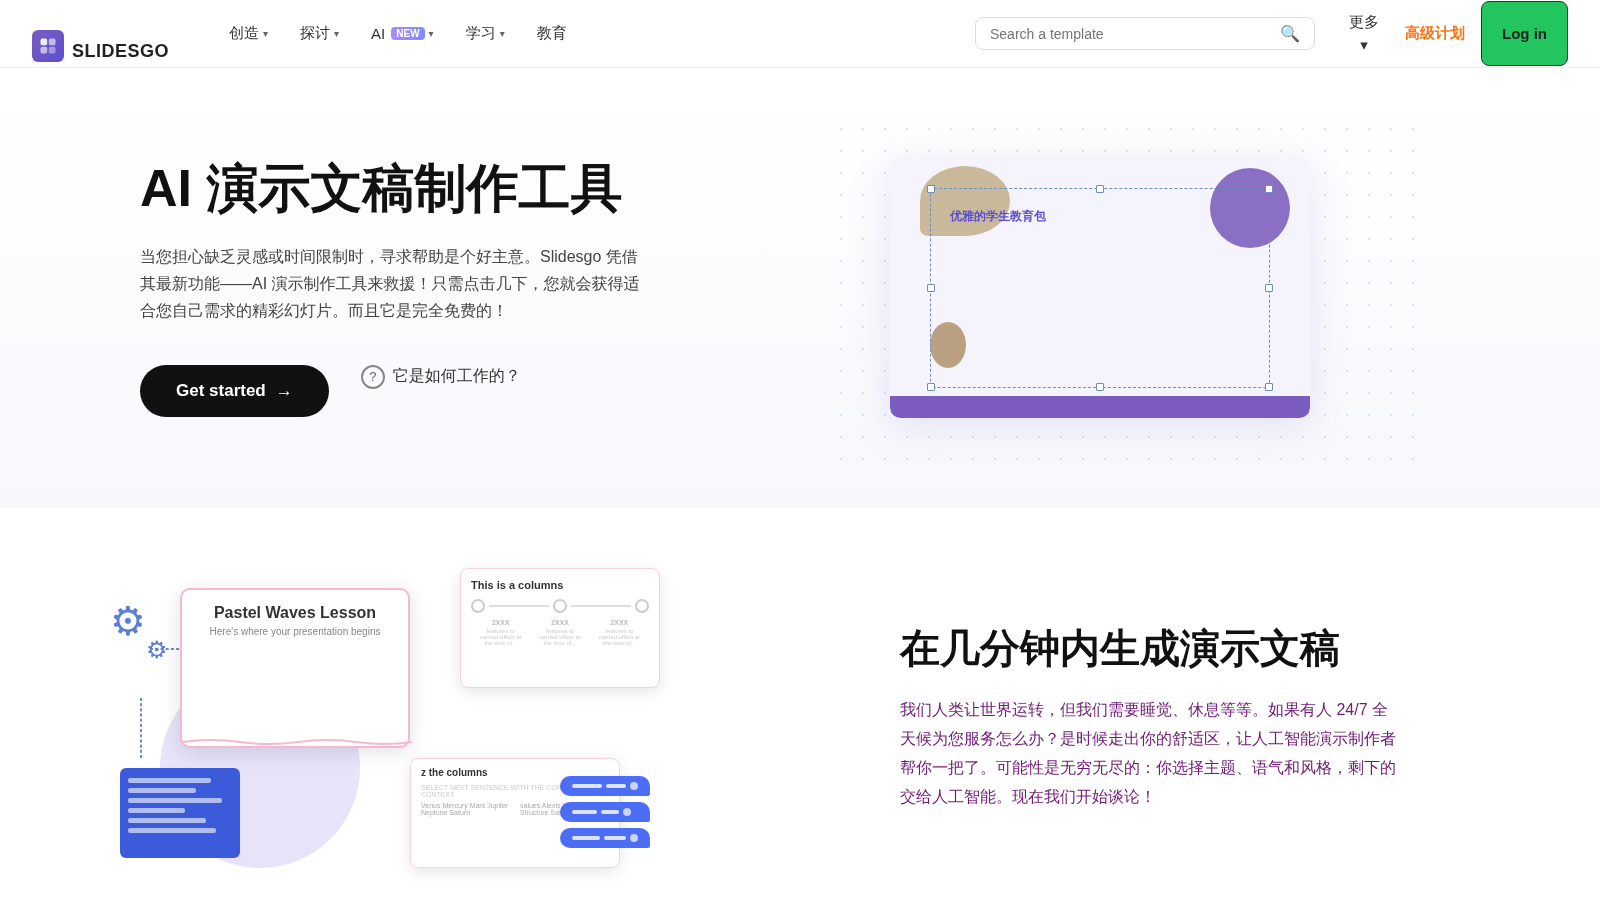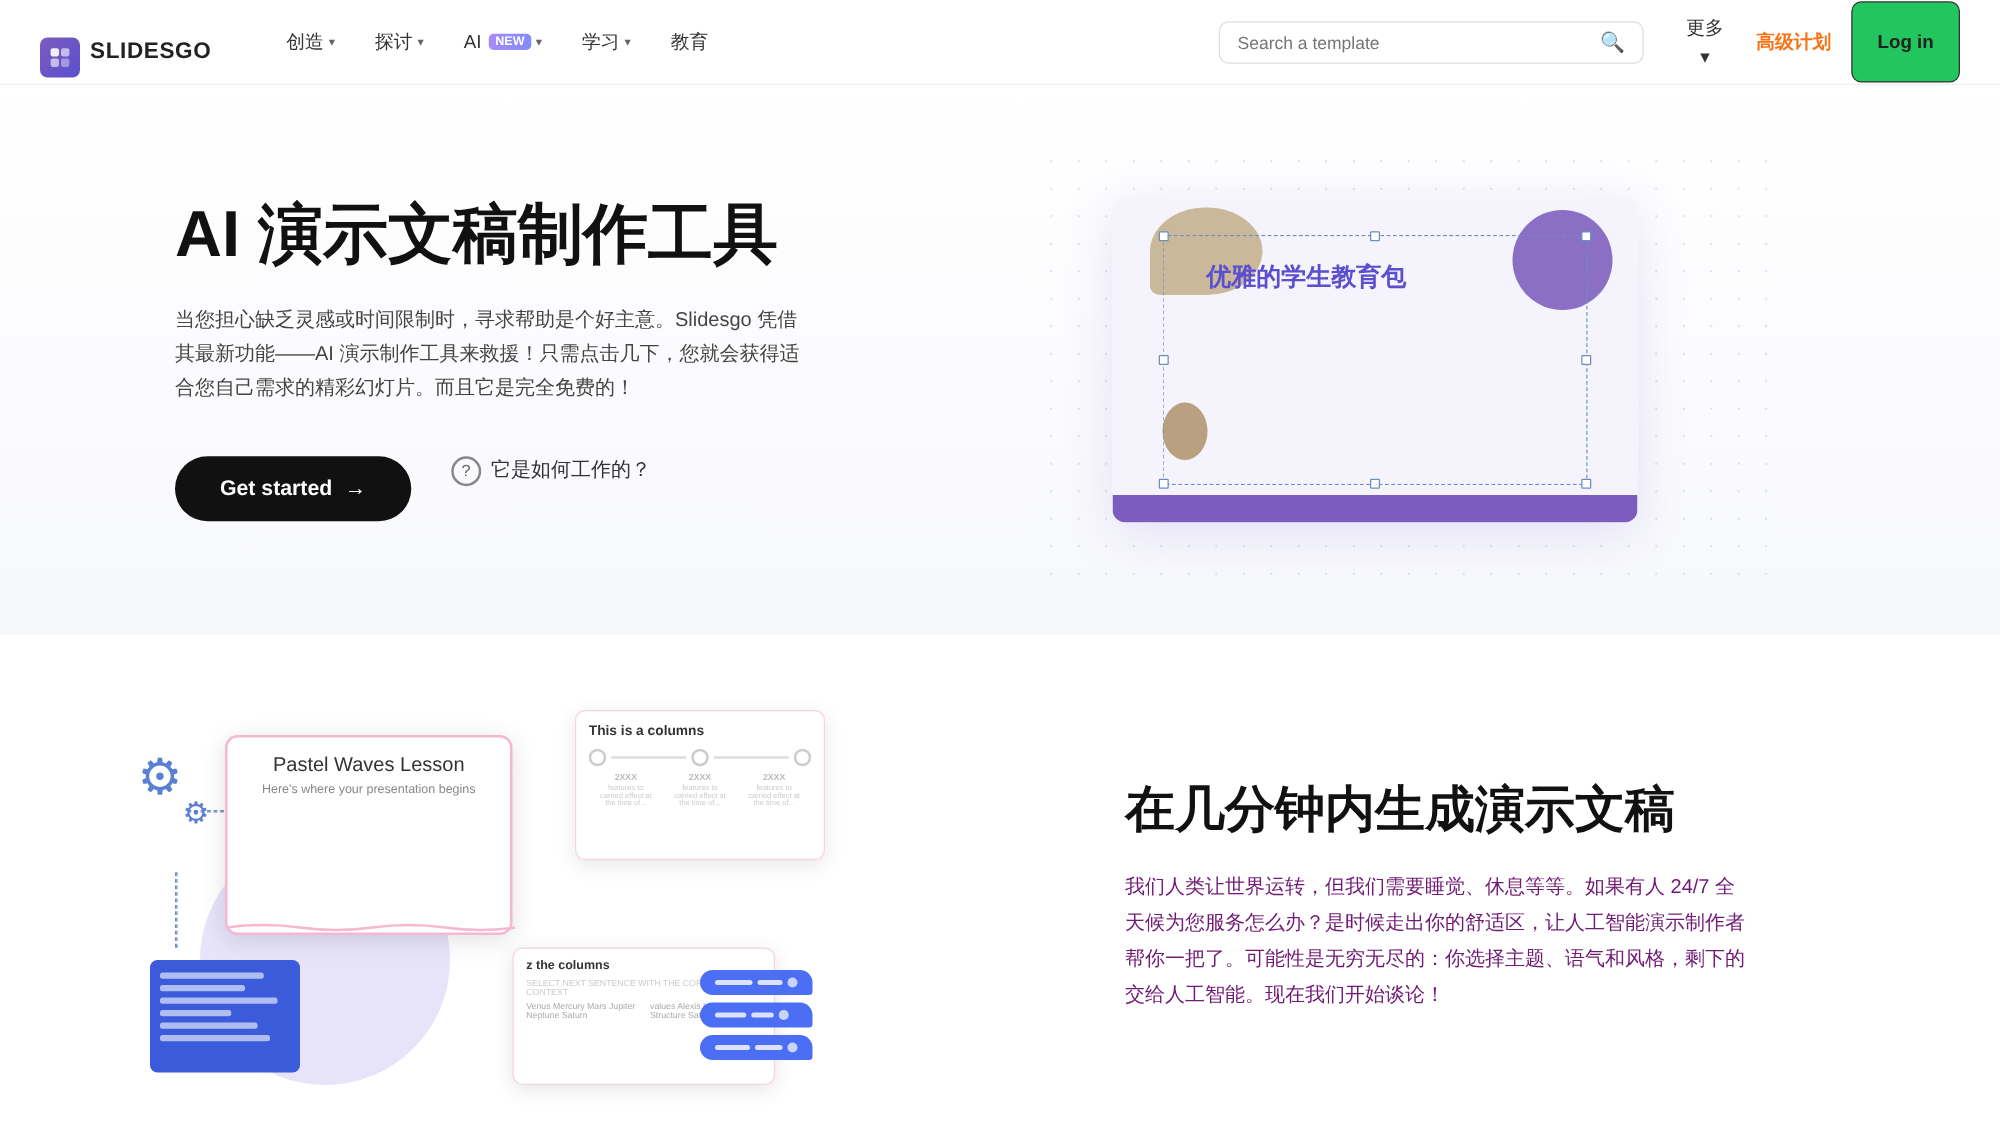--- a/index.html
+++ b/index.html
@@ -17,21 +17,21 @@
       height: 68px;
       display: flex;
       align-items: center;
       padding: 0 32px;
       border-bottom: 1px solid #eee;
       position: relative;
       z-index: 10;
     }
     .nav-logo {
       display: flex;
-      align-items: flex-start;
+      align-items: flex-end;
       gap: 8px;
       margin-right: 48px;
       text-decoration: none;
       margin-top: 24px;
     }
     .logo-icon {
       width: 32px; height: 32px;
       background: linear-gradient(135deg, #7c5cbf, #5b4fcf);
       border-radius: 6px;
       display: flex; align-items: center; justify-content: center;
@@ -202,22 +202,22 @@
     }
     .selection-handle {
       position: absolute;
       width: 8px; height: 8px;
       background: #fff;
       border: 1.5px solid #6c8ebf;
       border-radius: 1px;
     }
     .preview-title-text {
       position: absolute;
-      top: 50px; left: 75px;
-      font-size: 20px; font-weight: 700;
+      top: 50px; left: 60px;
+      font-size: 12px; font-weight: 700;
       color: #5b4fcf;
     }
     
     .shape-tan {
       position: absolute;
       top: 8px; left: 30px;
       width: 90px; height: 70px;
       background: #c9b99a;
       border-radius: 50% 50% 50% 10%;
     }
@@ -327,21 +327,21 @@
       width: 230px; height: 160px;
       background: #fff;
       border-radius: 10px;
       box-shadow: 0 4px 20px rgba(0,0,0,0.12);
       z-index: 3;
       padding: 14px;
       border: 2px solid #f5b8d0;
     }
     .slide-main-title {
       font-size: 16px;
-      font-weight: 400;
+      font-weight: 700;
       color: #333;
       text-align: center;
       margin-bottom: 4px;
     }
     .slide-main-sub {
       font-size: 10px;
       color: #888;
       text-align: center;
     }
     .slide-wavy {

